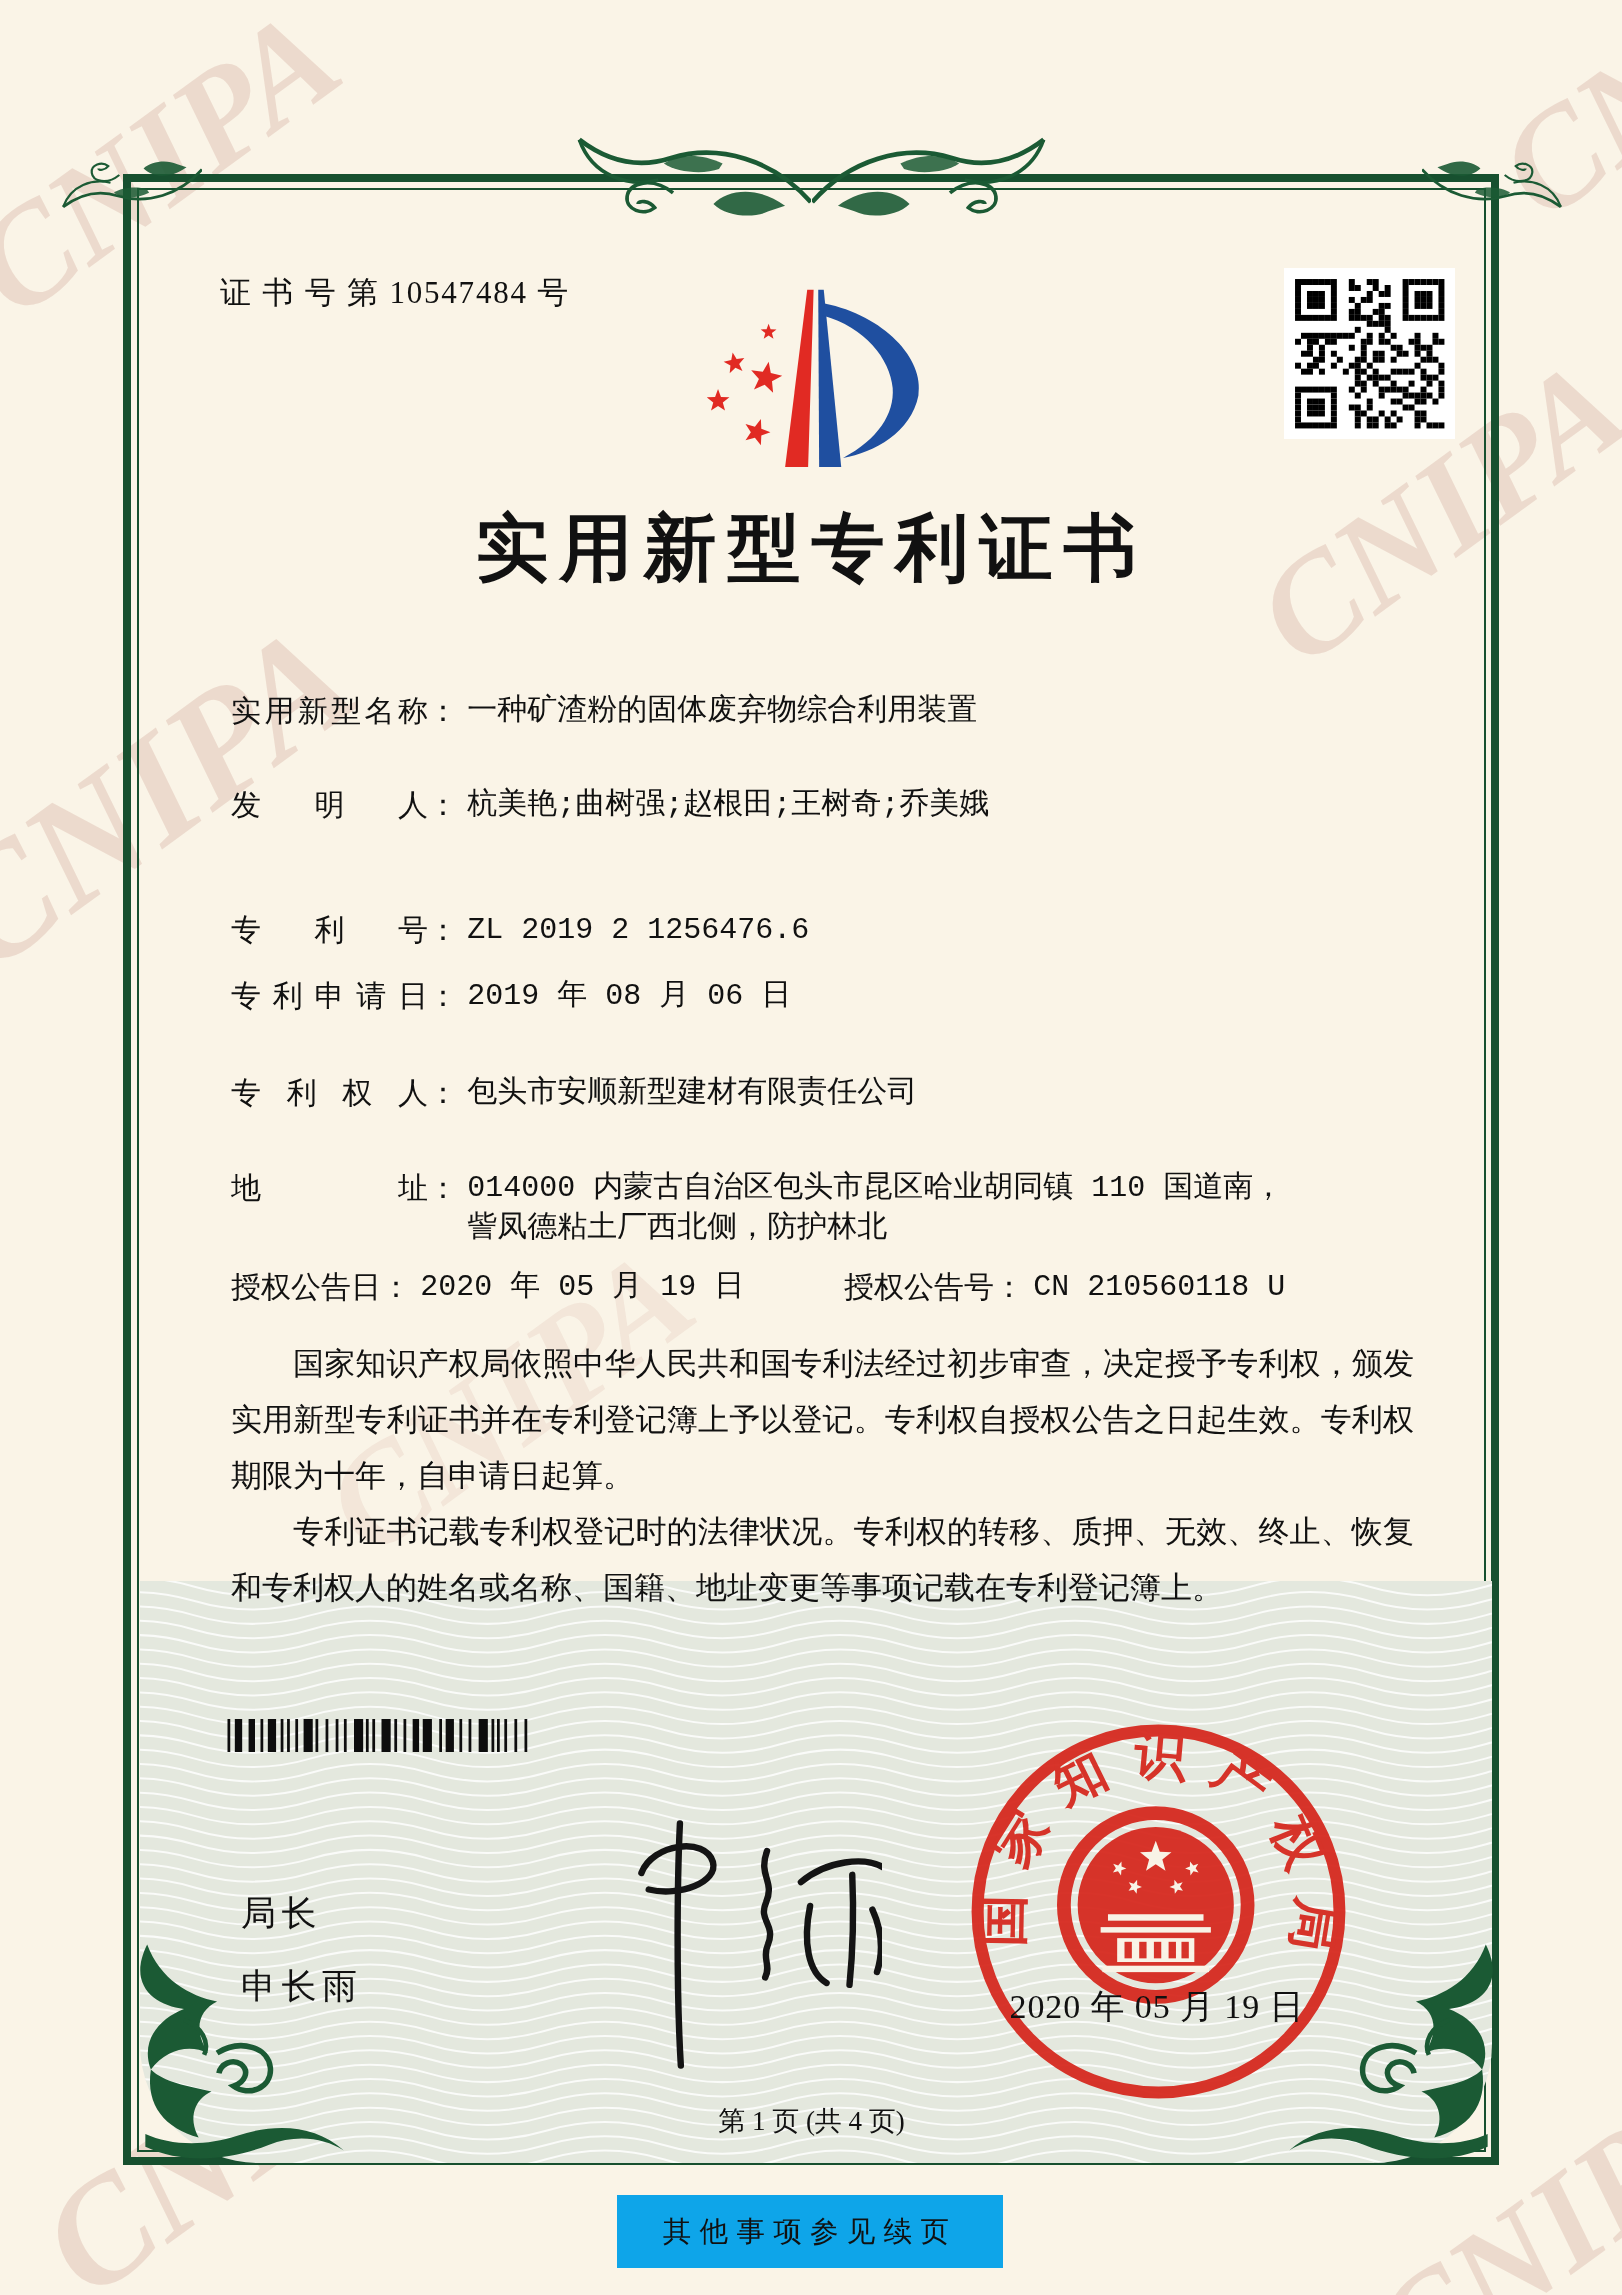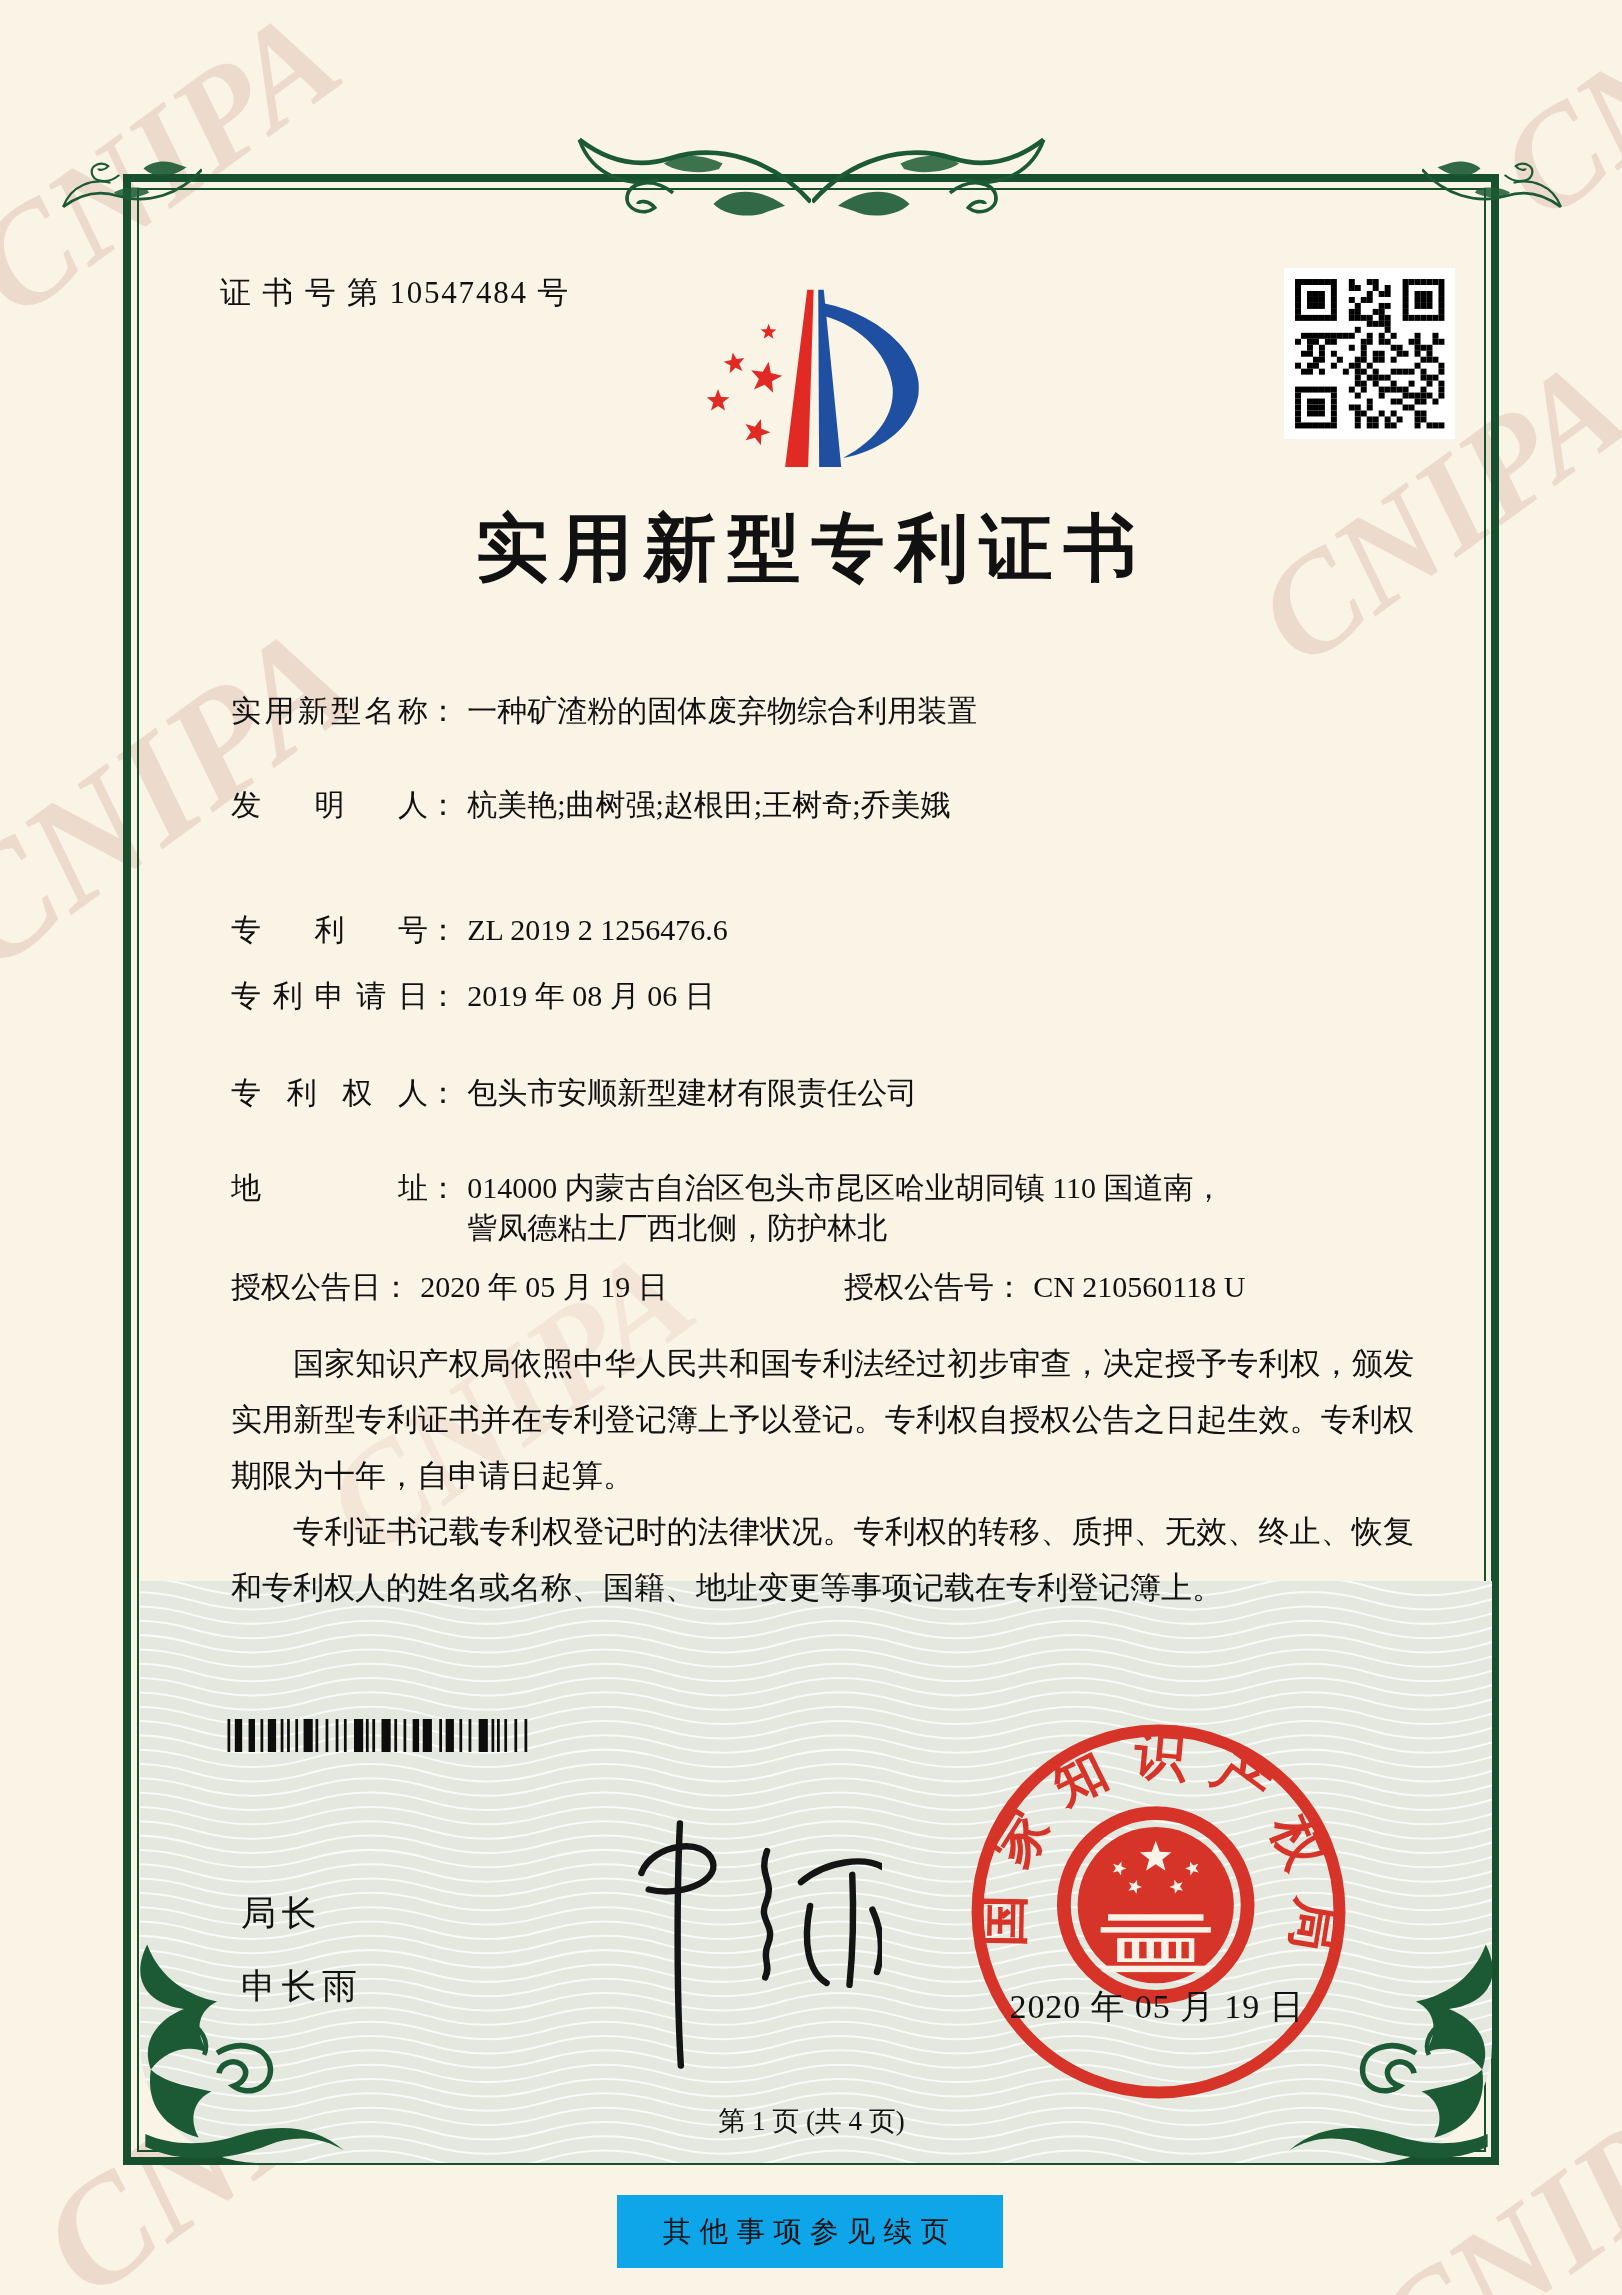--- a/index.html
+++ b/index.html
@@ -35,21 +35,21 @@
   }
   #logo{ position:absolute; left:707px; top:274px; z-index:5; }
   #title{
     position:absolute; left:0; top:500px; width:100%; text-align:center;
     font-size:73px; font-weight:bold; letter-spacing:11px; z-index:5;
   }
   
   .row{ position:absolute; left:231px; width:1185px; font-size:30px; z-index:5; white-space:nowrap;}
   .lbl{ display:inline-block; width:197px; text-align:justify; text-align-last:justify; vertical-align:top;}
   .colon{ display:inline-block; margin-right:9.2px; vertical-align:top;}
-  .val{ display:inline-block; white-space:pre-line; vertical-align:top; line-height:40px;}
+  .val{ display:inline-block; white-space:pre-line; vertical-align:top; line-height:40px;font-family:Liberation Mono, monospace;}
   .row, .lbl, .colon{ line-height:40px; }
   #grant-no-pair{ position:absolute; left:613px; top:0; }
   
   #paras{
     position:absolute; left:231px; top:1336px; width:1183px; font-size:31px;
     line-height:56px; z-index:5; text-align:justify;
   }
   #paras p{ margin:0; text-indent:2em; }
   
   #band{

